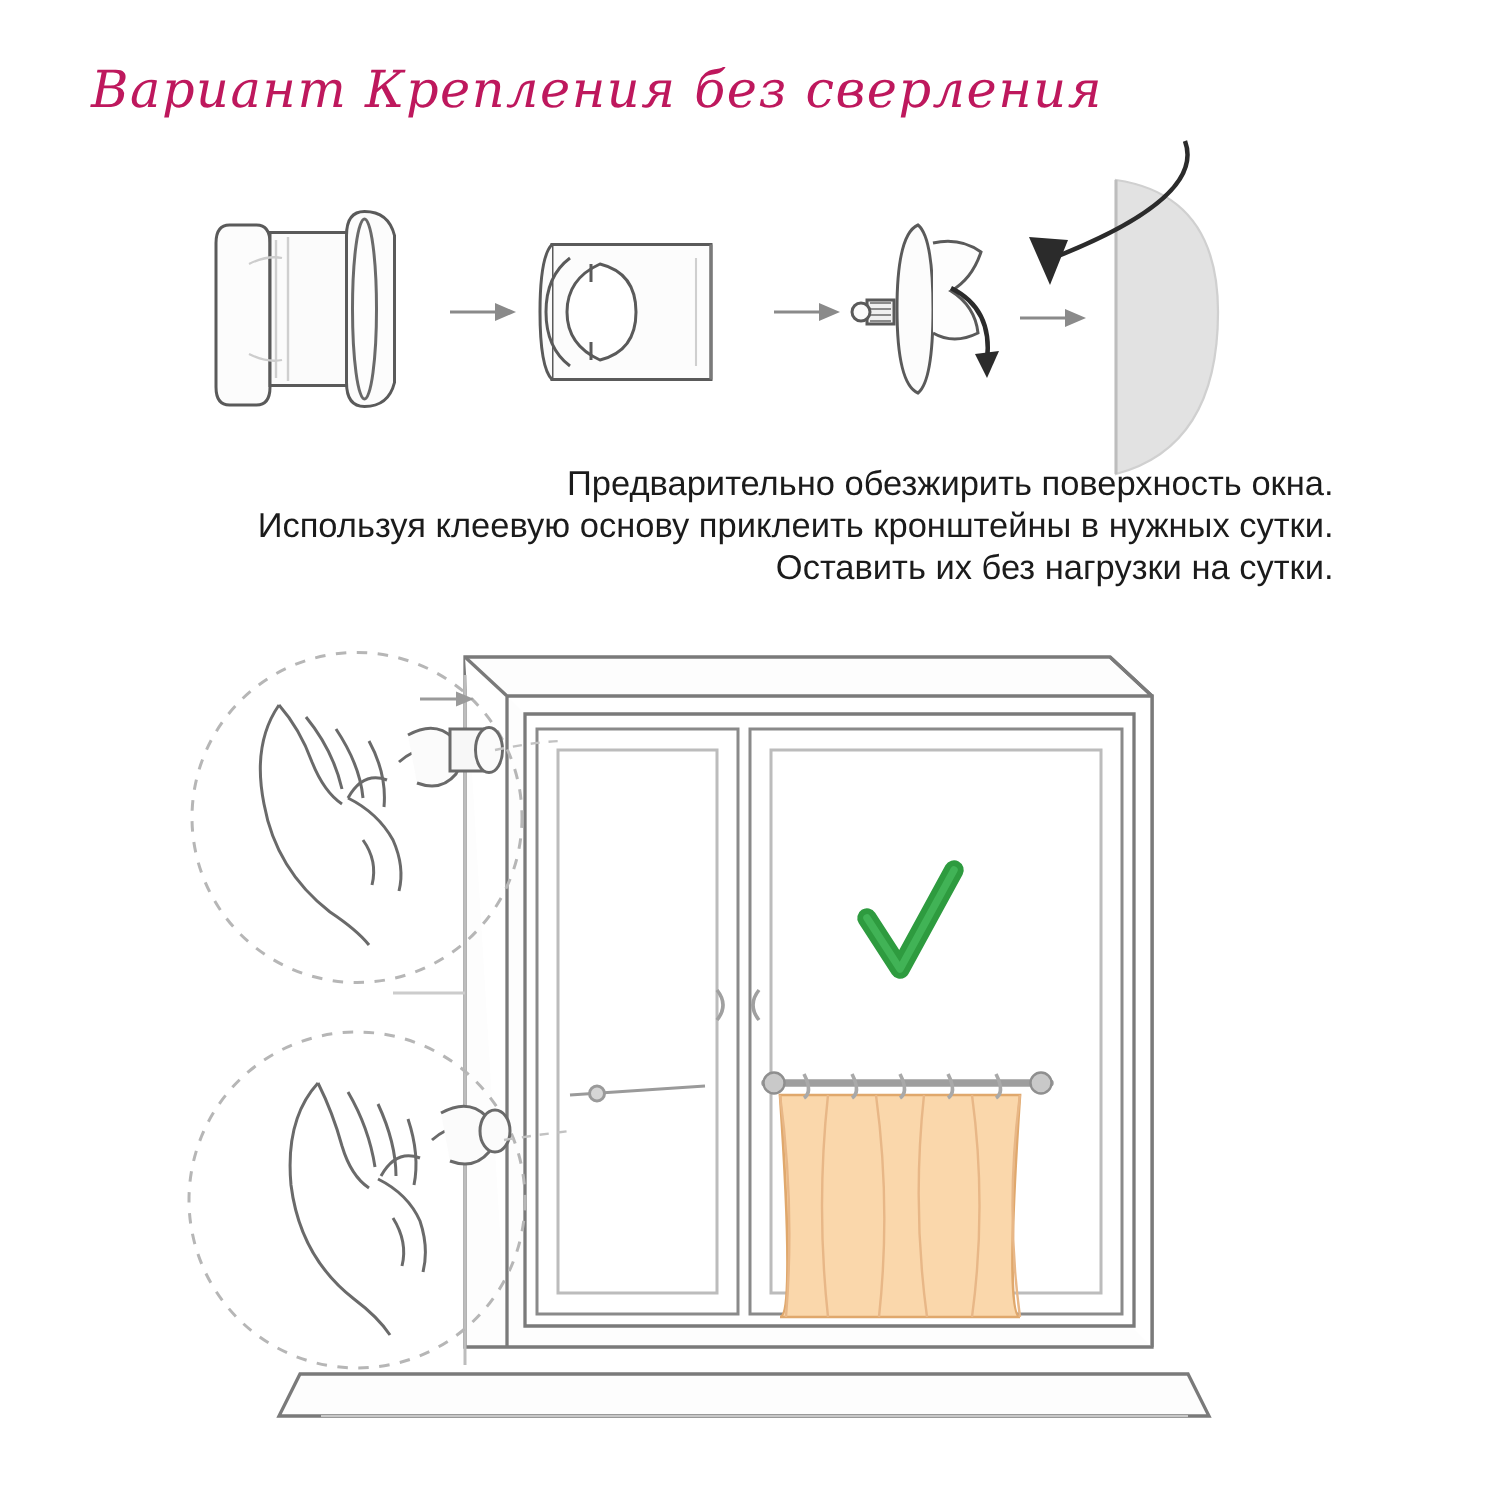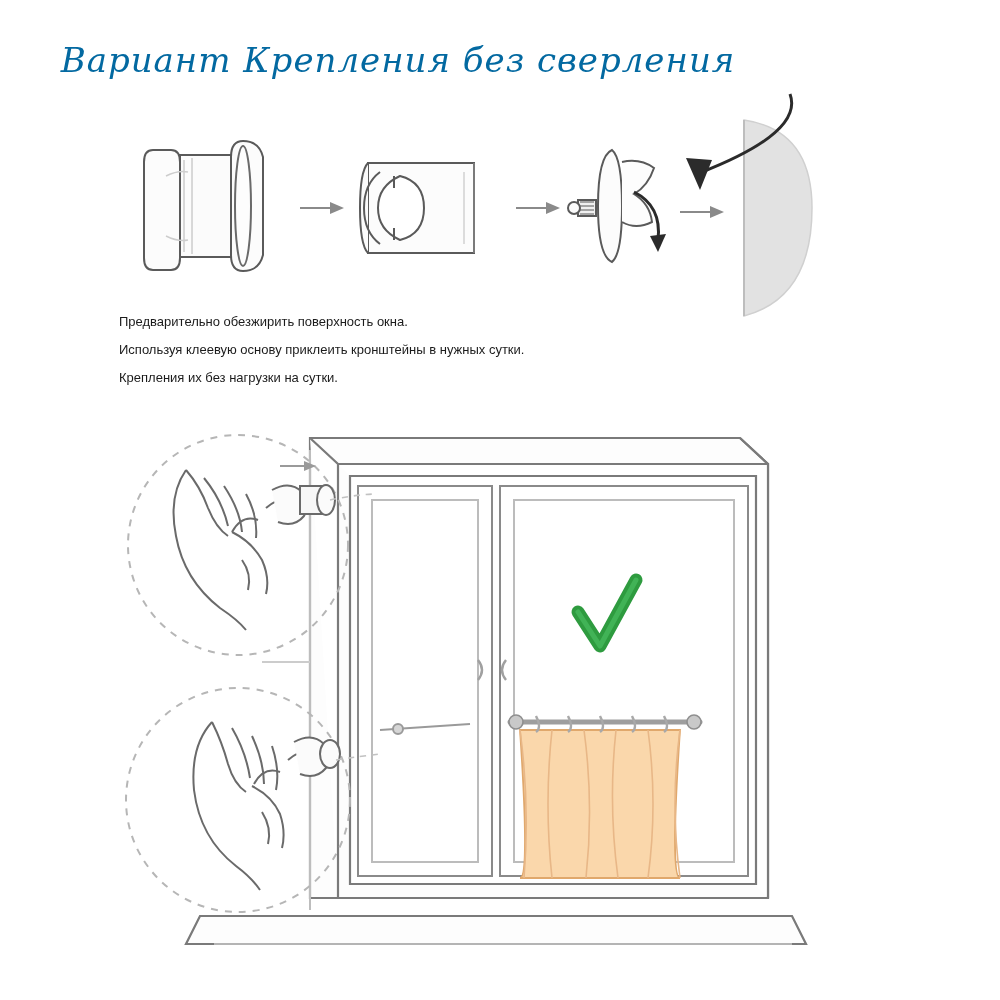--- a/index.html
+++ b/index.html
@@ -22,31 +22,32 @@
   .title {
     position: absolute;
     left: 0;
     top: 40px;
     width: 796px;
     text-align: center;
     font-family: "DejaVu Serif", serif;
     font-style: italic;
     font-size: 34px;
     letter-spacing: 1px;
-    color: #0369a1;
+    color: #be185d;
     white-space: nowrap;
   }
   .instructions {
     position: absolute;
-    left: 119px;
+    left: 129px;
     top: 308px;
     width: 760px;
-    font-size: 13px;
+    font-size: 23px;
     line-height: 28px;
     color: #1b1b1b;
+    text-align: right;
   }
   .instructions div {
     white-space: nowrap;
   }
   svg.layer {
     position: absolute;
     left: 0;
     top: 0;
   }
 </style>
@@ -214,16 +215,16 @@
       <g stroke="#c2c2c2" stroke-width="1.6" fill="none" stroke-dasharray="6 6">
         <path d="M330 500 q30 -6 46 -6"></path>
         <path d="M336 760 q26 -4 44 -6"></path>
       </g>
     </g>
   </svg>
 
   <div class="instructions">
     <div>Предварительно обезжирить поверхность окна.</div>
     <div>Используя клеевую основу приклеить кронштейны в нужных сутки.</div>
-    <div>Крепления их без нагрузки на сутки.</div>
+    <div>Оставить их без нагрузки на сутки.</div>
   </div>
 
 </div>
 
 </body></html>

